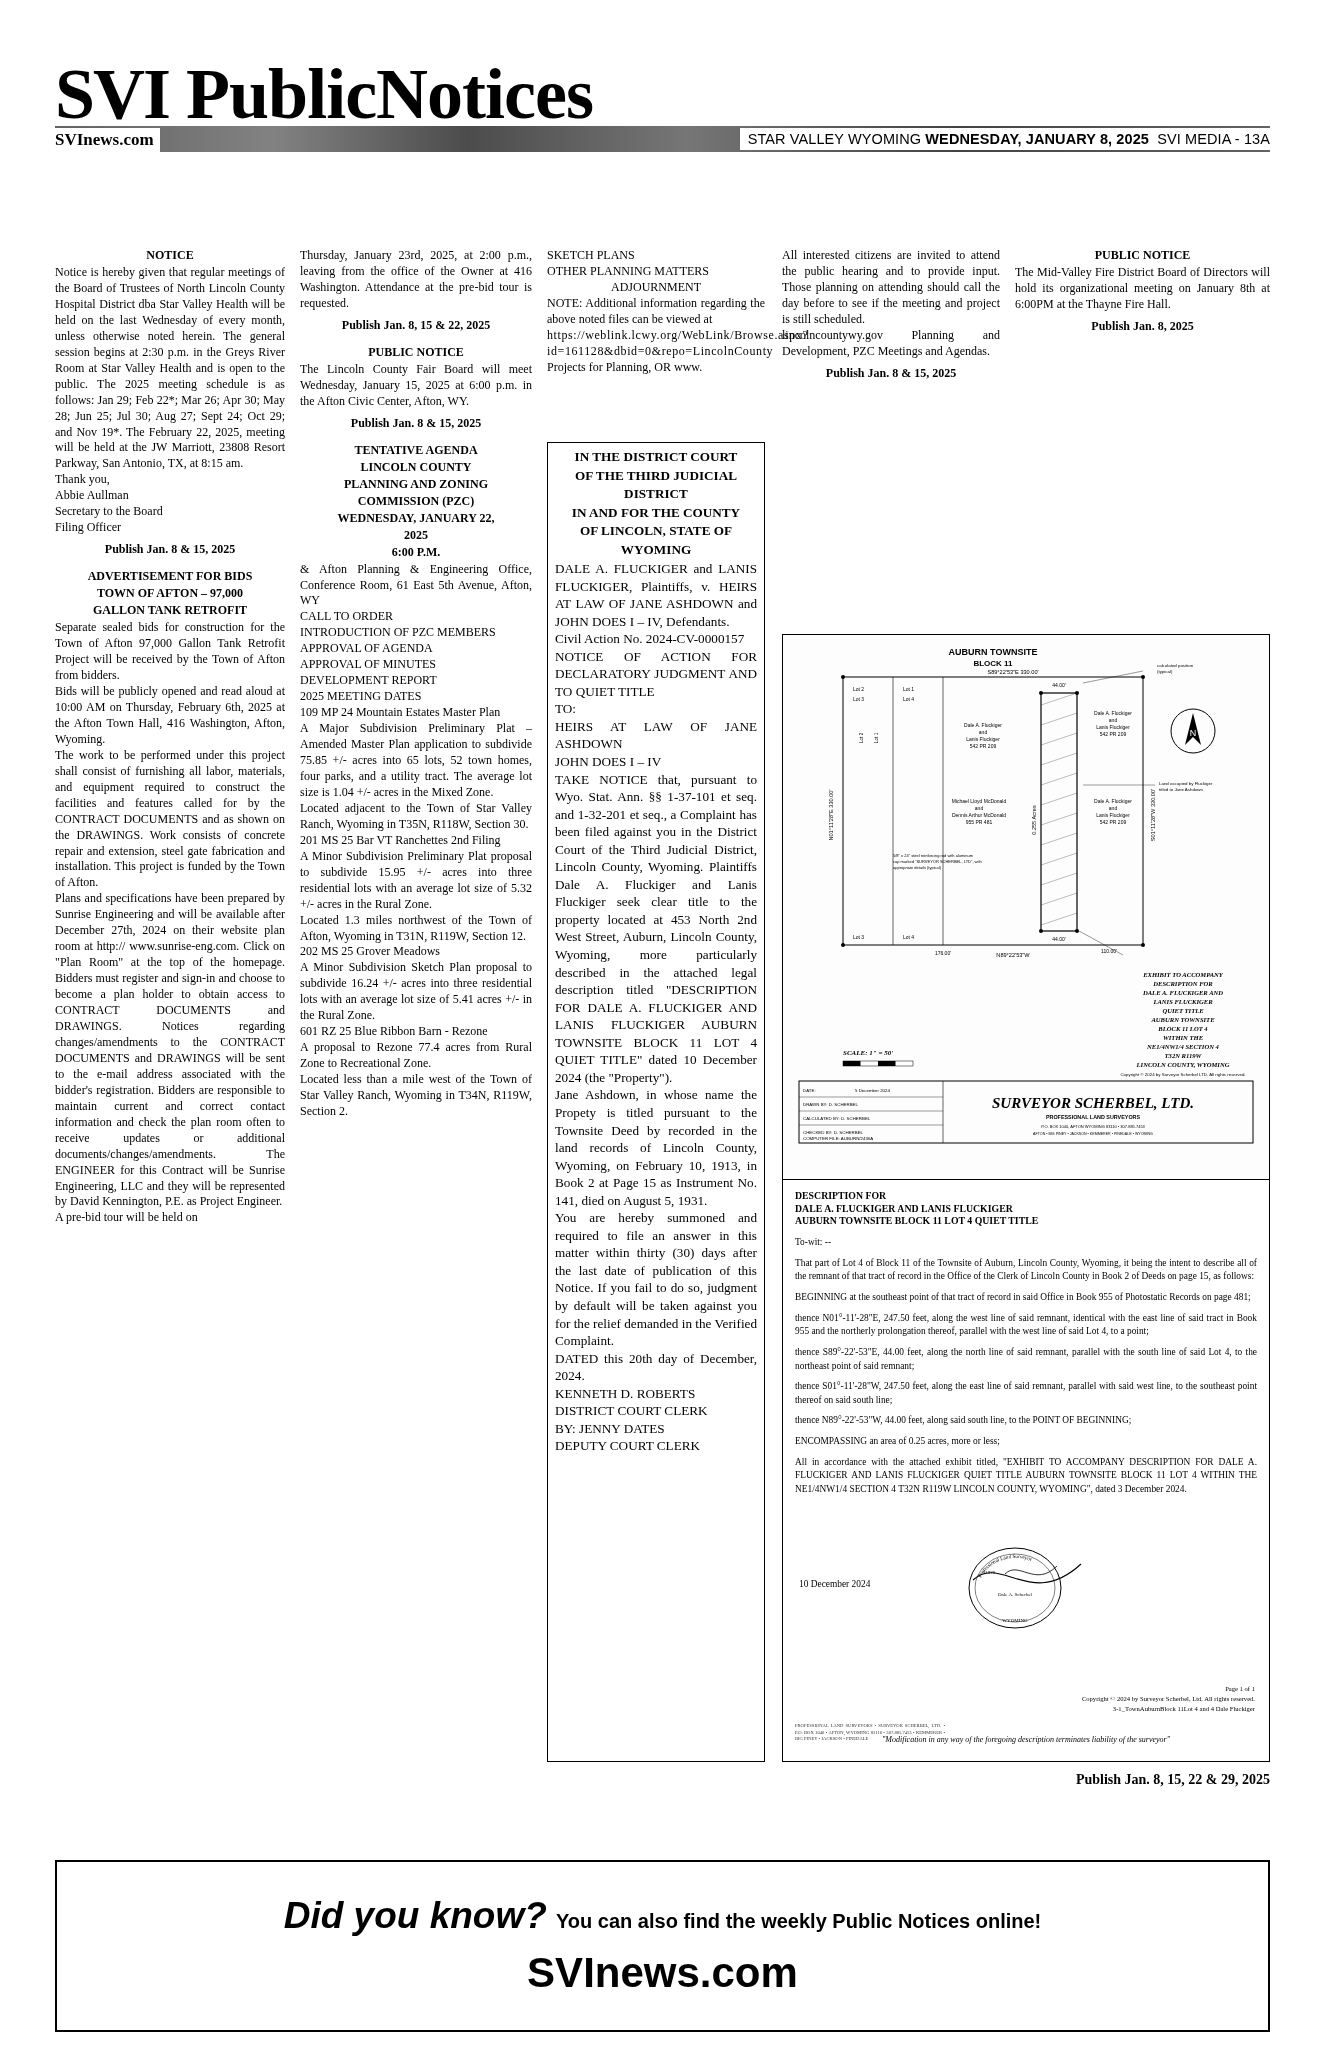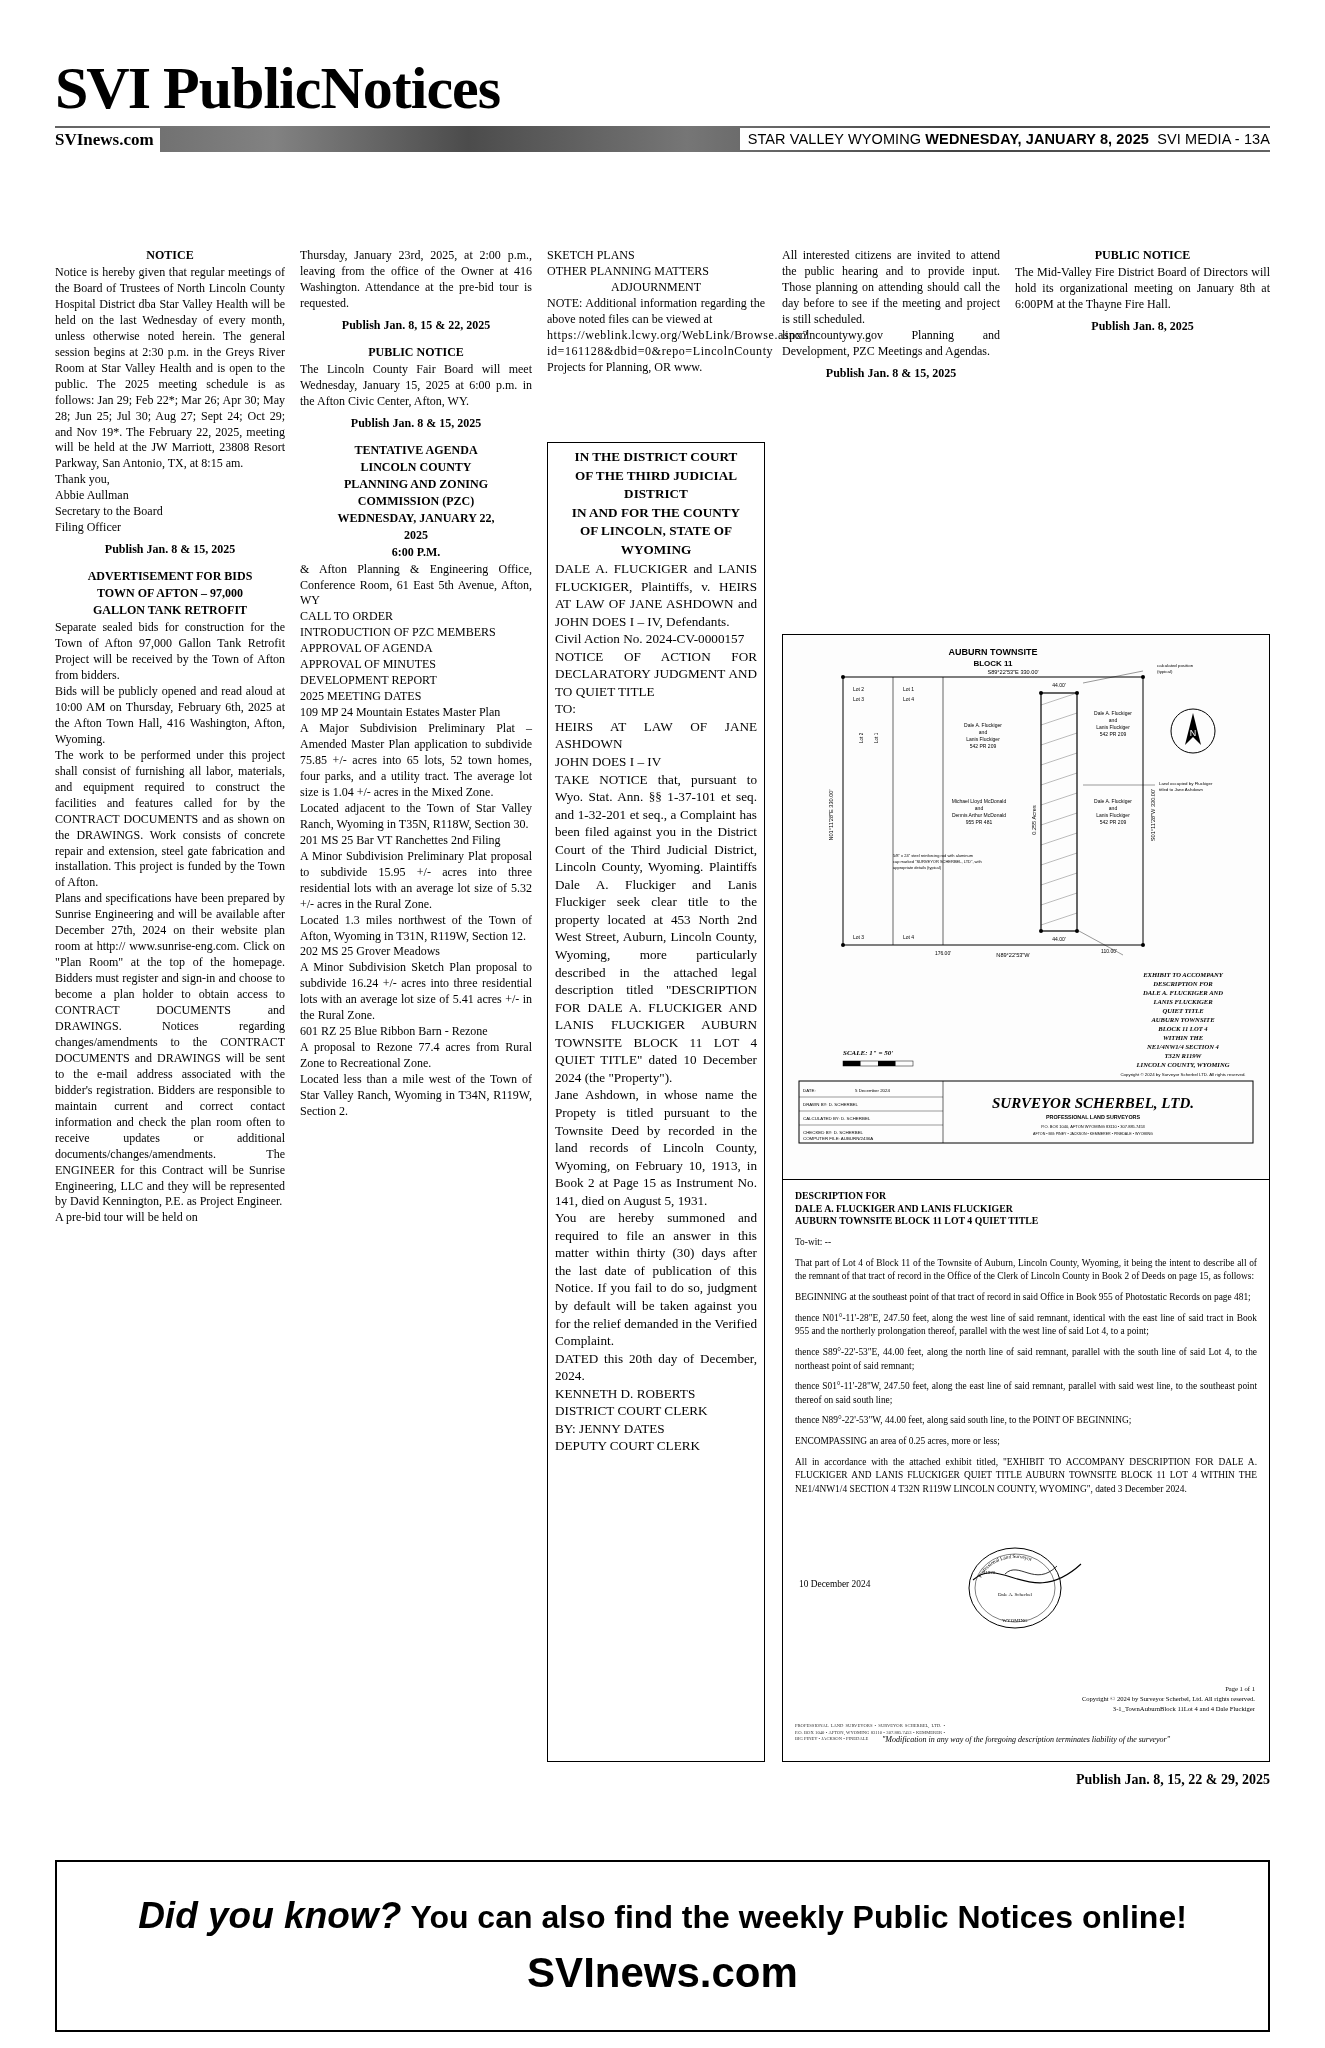--- a/index.html
+++ b/index.html
@@ -16,21 +16,21 @@
 
   
   .masthead {
     position:relative;
     margin:40px 55px 0 55px;
     height:110px;
   }
   .mast-title {
     font-family:"Liberation Serif", serif;
     font-weight:bold;
-    font-size:60px;
+    font-size:72px;
     letter-spacing:-1px;
     line-height:1;
     padding-top:18px;
     color:#000;
   }
   .mast-title .svi { letter-spacing:-2px; }
   .mast-rule-band {
     position:absolute;
     left:0; right:0; top:86px;
     height:26px;
@@ -179,21 +179,21 @@
     justify-content:center;
   }
   .promo-line1 {
     font-family:"Liberation Sans", sans-serif;
     font-size:33px;
     white-space:nowrap;
   }
   .promo-line1 .didyou {
     font-style:italic; font-weight:bold; font-size:37px;
   }
-  .promo-line1 .rest { font-weight:bold; font-size:32px; }
+  .promo-line1 .rest { font-weight:bold; font-size:20px; }
   .promo-line2 {
     font-family:"Liberation Sans", sans-serif;
     font-weight:bold;
     font-size:42px;
     margin-top:12px;
   }
 </style>
 </head>
 <body>
 

